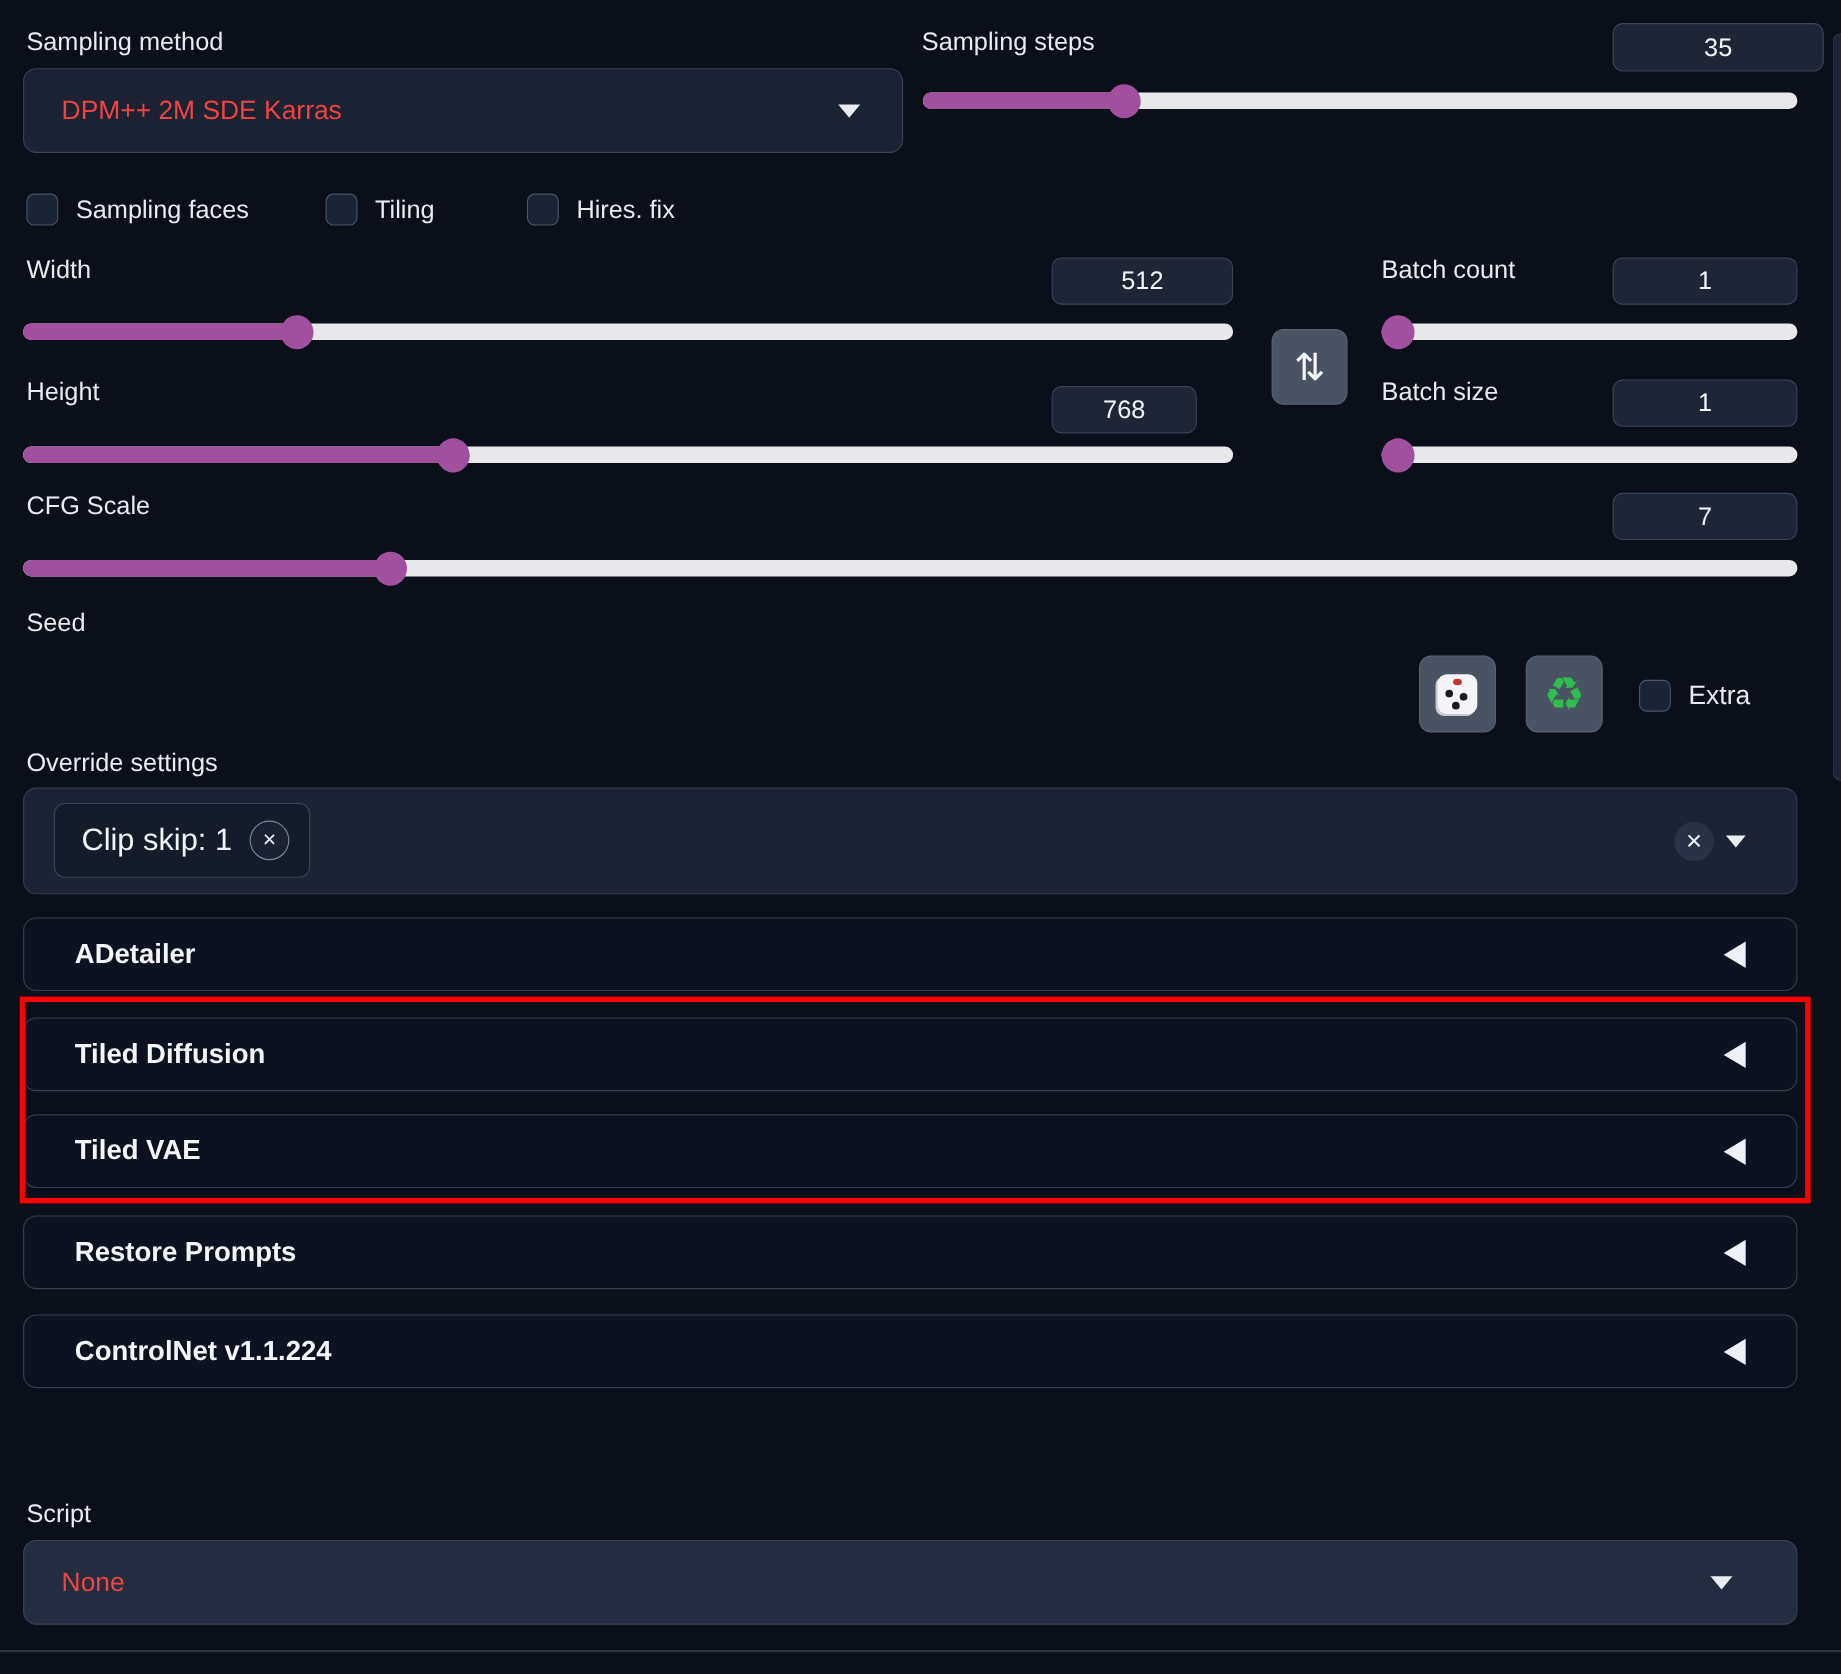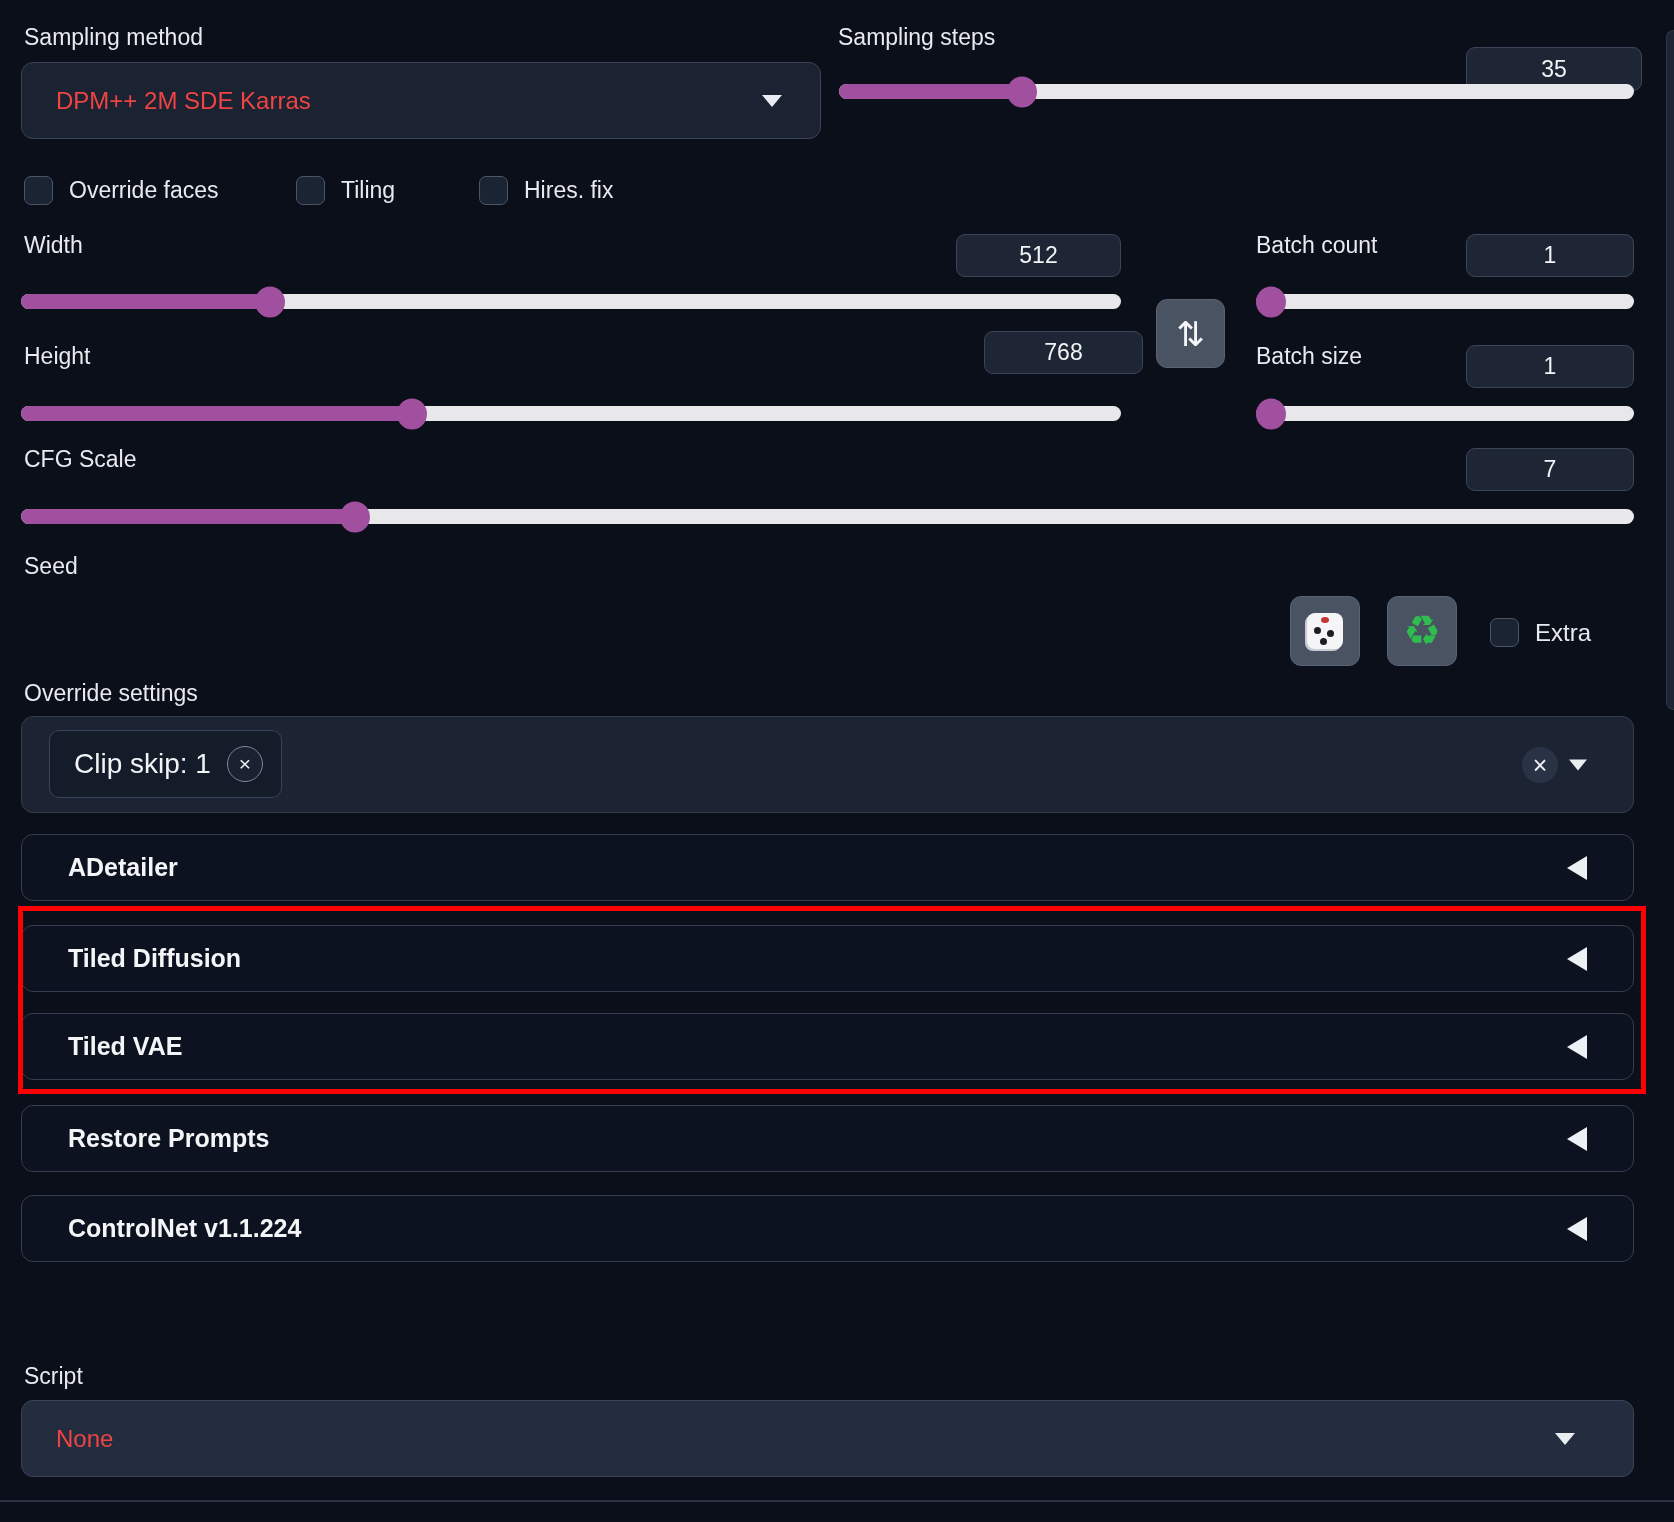--- a/index.html
+++ b/index.html
@@ -31,48 +31,48 @@
 
 <div id="screen">
 
   <div class="abs lbl" style="left:24px;top:24px;">Sampling method</div>
   <div class="abs select" style="left:21px;top:62px;width:800px;height:77px;">
     <span class="val">DPM++ 2M SDE Karras</span>
     <span class="caret"></span>
   </div>
 
   <div class="abs lbl" style="left:838px;top:24px;">Sampling steps</div>
-  <div class="abs numbox" style="left:1466px;top:21px;width:176px;height:44px;margin-top:26px;">35</div>
+  <div class="abs numbox" style="left:1466px;top:21px;width:192px;height:44px;">35</div>
   <div class="abs track" style="left:839px;top:84px;width:795px;">
     <div class="fill" style="width: max(15px, 23%);"></div>
     <div class="handle" style="left: max(15px, min(100% - 15px, 23%));"></div>
   </div>
 
   <div class="abs cb-row" style="left:24px;top:176px;">
     <span class="cb"></span>
-    <span class="lbl">Override faces</span>
+    <span class="lbl">Sampling faces</span>
   </div>
   <div class="abs cb-row" style="left:296px;top:176px;">
     <span class="cb"></span>
     <span class="lbl">Tiling</span>
   </div>
   <div class="abs cb-row" style="left:479px;top:176px;">
     <span class="cb"></span>
     <span class="lbl">Hires. fix</span>
   </div>
 
   <div class="abs lbl" style="left:24px;top:232px;">Width</div>
   <div class="abs numbox" style="left:956px;top:234px;width:165px;height:43px;">512</div>
   <div class="abs track" style="left:21px;top:294px;width:1100px;">
     <div class="fill" style="width: max(15px, 22.6%);"></div>
     <div class="handle" style="left: max(15px, min(100% - 15px, 22.6%));"></div>
   </div>
 
   <div class="abs lbl" style="left:24px;top:343px;">Height</div>
-  <div class="abs numbox" style="left:956px;top:331px;width:159px;height:43px;margin-left:28px;">768</div>
+  <div class="abs numbox" style="left:956px;top:351px;width:132px;height:43px;">768</div>
   <div class="abs track" style="left:21px;top:406px;width:1100px;">
     <div class="fill" style="width: max(15px, 35.5%);"></div>
     <div class="handle" style="left: max(15px, min(100% - 15px, 35.5%));"></div>
   </div>
 
   <div class="abs graybtn" style="left:1156px;top:299px;width:69px;height:69px;font-size:34px;color:#f5f6f8;">
     <span>⇅</span>
   </div>
 
   <div class="abs lbl" style="left:1256px;top:232px;">Batch count</div>

